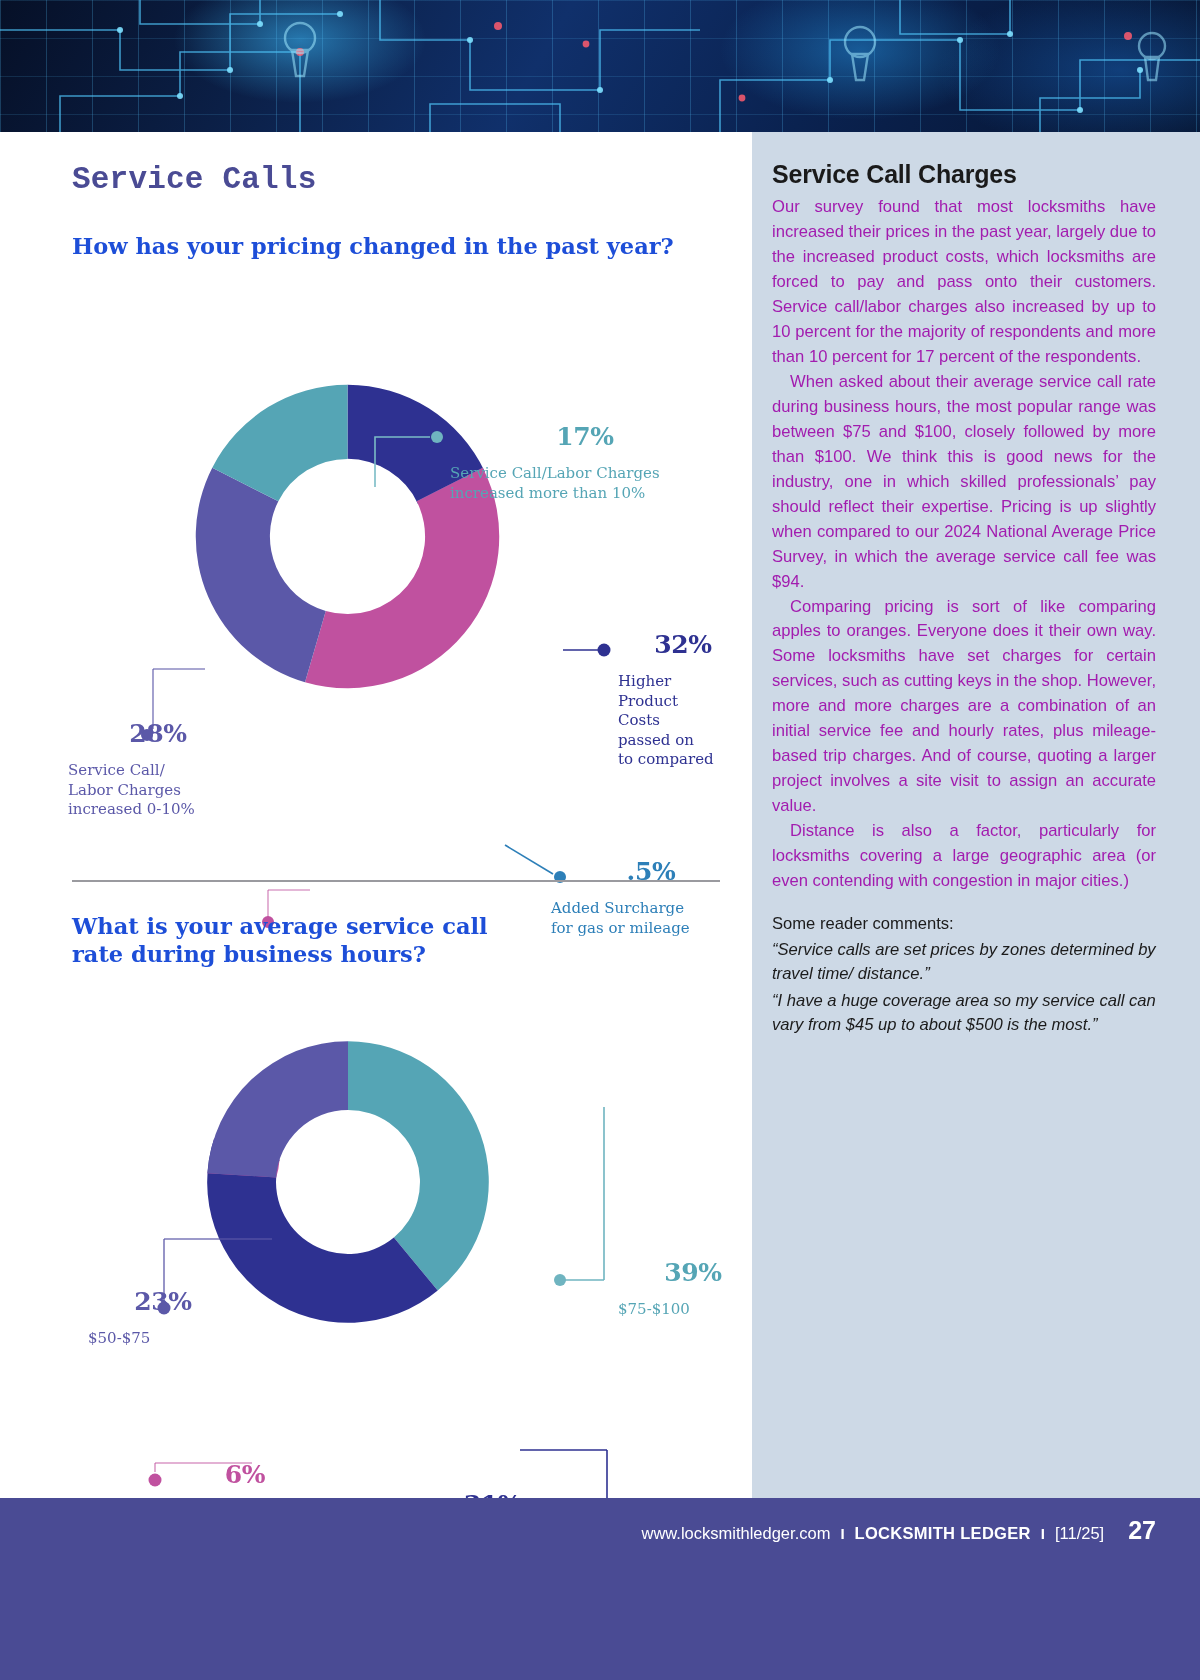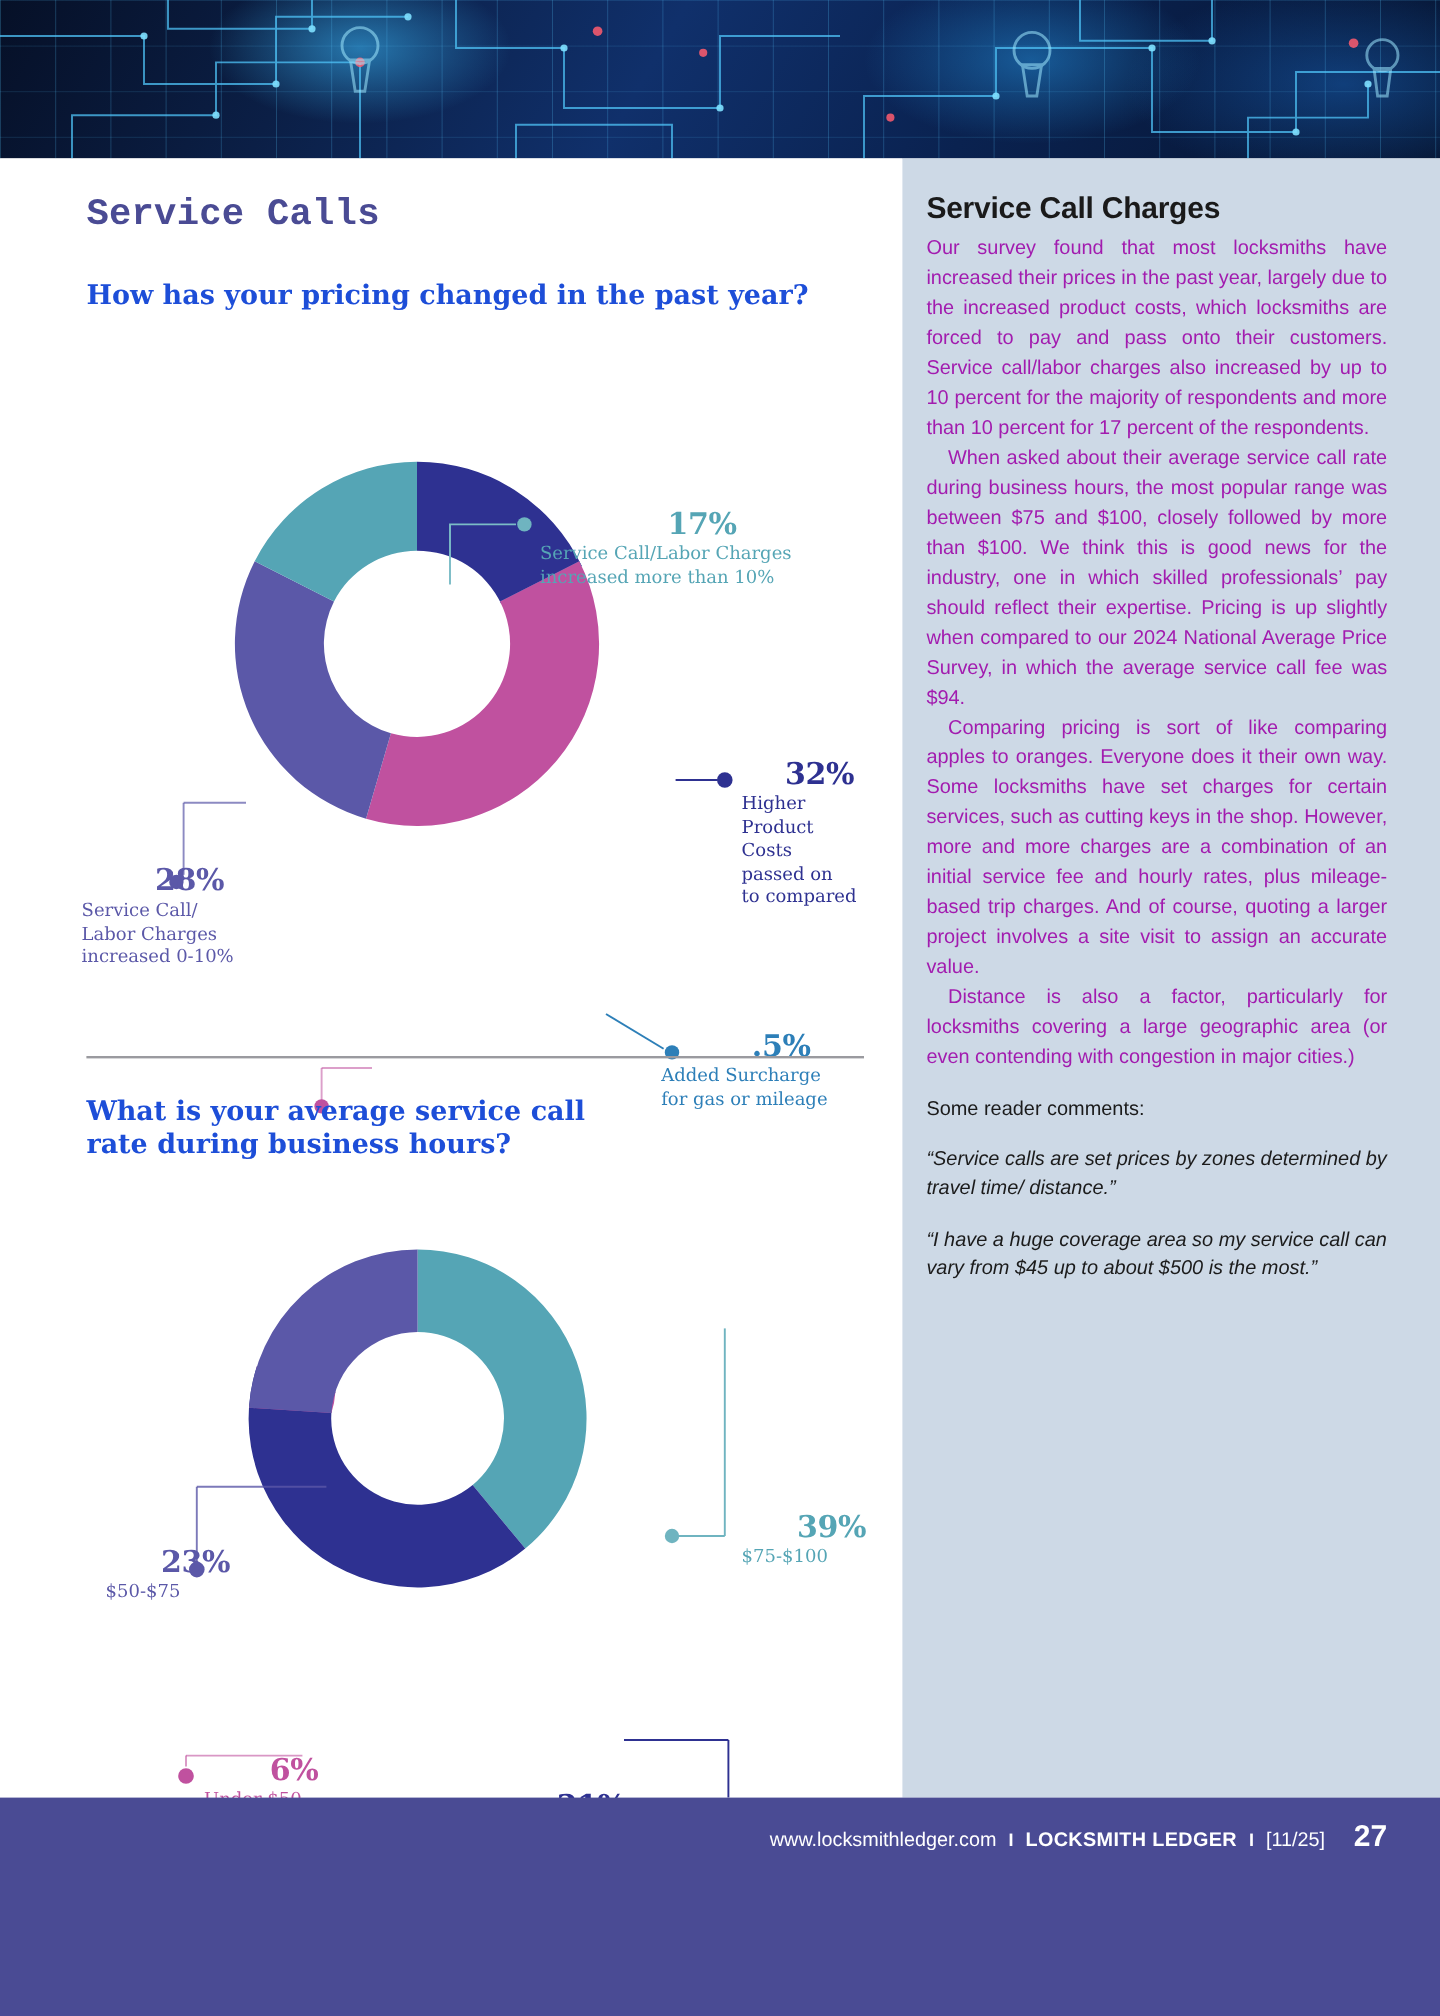--- a/index.html
+++ b/index.html
@@ -67,21 +67,21 @@
   #donut2 { left: 188px; top: 890px; width: 320px; height: 320px; }
 
   
   .callout { position: absolute; }
   .callout .pct {
     font-family: "DejaVu Serif", serif;
     font-weight: 700; font-size: 25px; line-height: 1.05; letter-spacing: -.3px; text-align: center;
   }
   .callout .desc {
     font-family: "DejaVu Serif", serif;
-    font-weight: 400; font-size: 15px; line-height: 1.30; margin-top: 2px;
+    font-weight: 400; font-size: 15px; line-height: 1.30; margin-top: 14px;
   }
   .callout.right { text-align: left; }
   .callout.left  { text-align: left; }
 
   .c-teal  { color: #55a5b5; }
   .c-navy  { color: #2e3191; }
   .c-purple{ color: #5b58a8; }
   .c-pink  { color: #c0519f; }
   .c-blue  { color: #2d7fb8; }
 
@@ -101,21 +101,21 @@
   }
   .side-body p + p { text-indent: 18px; }
   .side-lead { margin-top: 0; }
   .comments-lead {
     font-family: "Liberation Sans", sans-serif;
     font-size: 16.6px; color: #1b1b1b; margin-top: 20px;
   }
   .quote {
     font-family: "Liberation Sans", sans-serif;
     font-style: italic; font-size: 16.6px; line-height: 1.42; color: #1b1b1b;
-    margin-top: 20px;
+    margin-top: 4px;
   }
 
   
   .footer {
     position: absolute; left: 0; top: 1498px; width: 1200px; height: 182px;
     background: #4a4b94;
   }
   .footer-inner {
     position: absolute; right: 44px; top: 18px;
     display: flex; align-items: baseline; gap: 10px;

